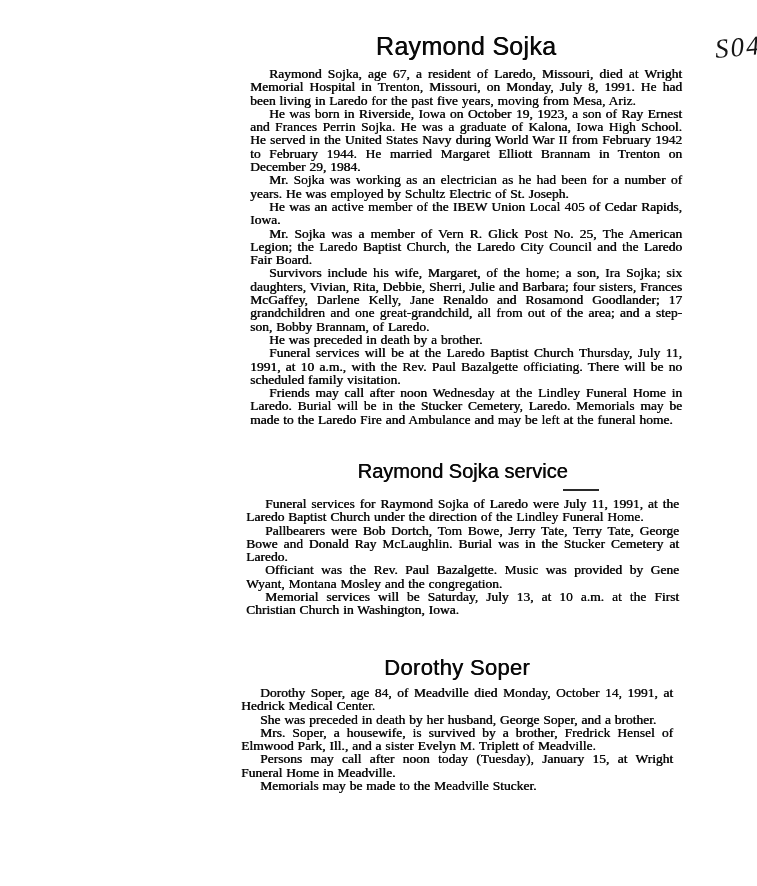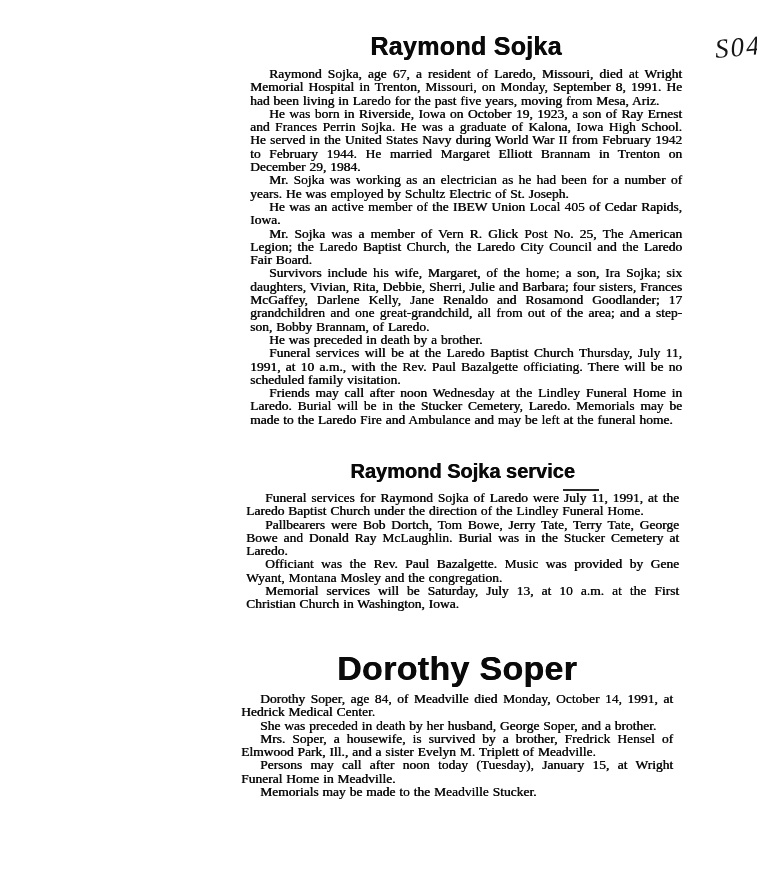--- a/index.html
+++ b/index.html
@@ -14,41 +14,41 @@
     background: #ffffff;
     overflow: hidden;
     font-family: "Liberation Serif", serif;
     color: #0d0d0d;
   }
   .obit {
     position: absolute;
   }
   .obit h1 {
     font-family: "Liberation Sans", sans-serif;
-    font-weight: bold;
+    font-weight: normal;
     text-align: center;
     margin: 0;
     color: #0a0a0a;
     text-shadow: 0.5px 0 0 currentColor;
   }
   .obit p {
     margin: 0;
     text-align: justify;
     text-indent: 19px;
     font-size: 13.5px;
     line-height: 13.3px;
     text-shadow: 0.4px 0 0 currentColor;
     word-spacing: 0.5px;
   }
   .obit-1 { left: 250px; top: 31px;  width: 432px; }
   .obit-1 h1 { font-size: 25px; line-height: 30px; margin-bottom: 6px; letter-spacing: 0.3px; }
   .obit-2 { left: 246px; top: 459px; width: 433px; }
-  .obit-2 h1 { font-size: 20px; line-height: 25px; margin-bottom: 7px; }
+  .obit-2 h1 { font-size: 20px; line-height: 25px; margin-bottom: 13px; }
   .obit-3 { left: 241px; top: 650px; width: 432px; }
-  .obit-3 h1 { font-size: 34px; line-height: 36px; margin-bottom: 6px; letter-spacing: 0.3px; }
+  .obit-3 h1 { font-size: 22px; line-height: 36px; letter-spacing: 0.3px; }
   .handwritten {
     position: absolute;
     left: 715px;
     top: 33px;
     font-family: "Liberation Serif", serif;
     font-style: italic;
     font-size: 27px;
     line-height: 28px;
     letter-spacing: 2px;
     color: #161616;
@@ -66,21 +66,21 @@
 </style>
 </head>
 <body>
 
 <div class="page">
 
   <div class="handwritten">S04</div>
 
   <article class="obit obit-1">
     <h1>Raymond Sojka</h1>
-    <p>Raymond Sojka, age 67, a resident of Laredo, Missouri, died at Wright Memorial Hospital in Trenton, Missouri, on Monday, September 8, 1991. He had been living in Laredo for the past five years, moving from Mesa, Ariz.</p>
+    <p>Raymond Sojka, age 67, a resident of Laredo, Missouri, died at Wright Memorial Hospital in Trenton, Missouri, on Monday, July 8, 1991. He had been living in Laredo for the past five years, moving from Mesa, Ariz.</p>
     <p>He was born in Riverside, Iowa on October 19, 1923, a son of Ray Ernest and Frances Perrin Sojka. He was a graduate of Kalona, Iowa High School. He served in the United States Navy during World War II from February 1942 to February 1944. He married Margaret Elliott Brannam in Trenton on December 29, 1984.</p>
     <p>Mr. Sojka was working as an electrician as he had been for a number of years. He was employed by Schultz Electric of St. Joseph.</p>
     <p>He was an active member of the IBEW Union Local 405 of Cedar Rapids, Iowa.</p>
     <p>Mr. Sojka was a member of Vern R. Glick Post No. 25, The American Legion; the Laredo Baptist Church, the Laredo City Council and the Laredo Fair Board.</p>
     <p>Survivors include his wife, Margaret, of the home; a son, Ira Sojka; six daughters, Vivian, Rita, Debbie, Sherri, Julie and Barbara; four sisters, Frances McGaffey, Darlene Kelly, Jane Renaldo and Rosamond Goodlander; 17 grandchildren and one great-grandchild, all from out of the area; and a step-son, Bobby Brannam, of Laredo.</p>
     <p>He was preceded in death by a brother.</p>
     <p>Funeral services will be at the Laredo Baptist Church Thursday, July 11, 1991, at 10 a.m., with the Rev. Paul Bazalgette officiating. There will be no scheduled family visitation.</p>
     <p>Friends may call after noon Wednesday at the Lindley Funeral Home in Laredo. Burial will be in the Stucker Cemetery, Laredo. Memorials may be made to the Laredo Fire and Ambulance and may be left at the funeral home.</p>
   </article>
 

